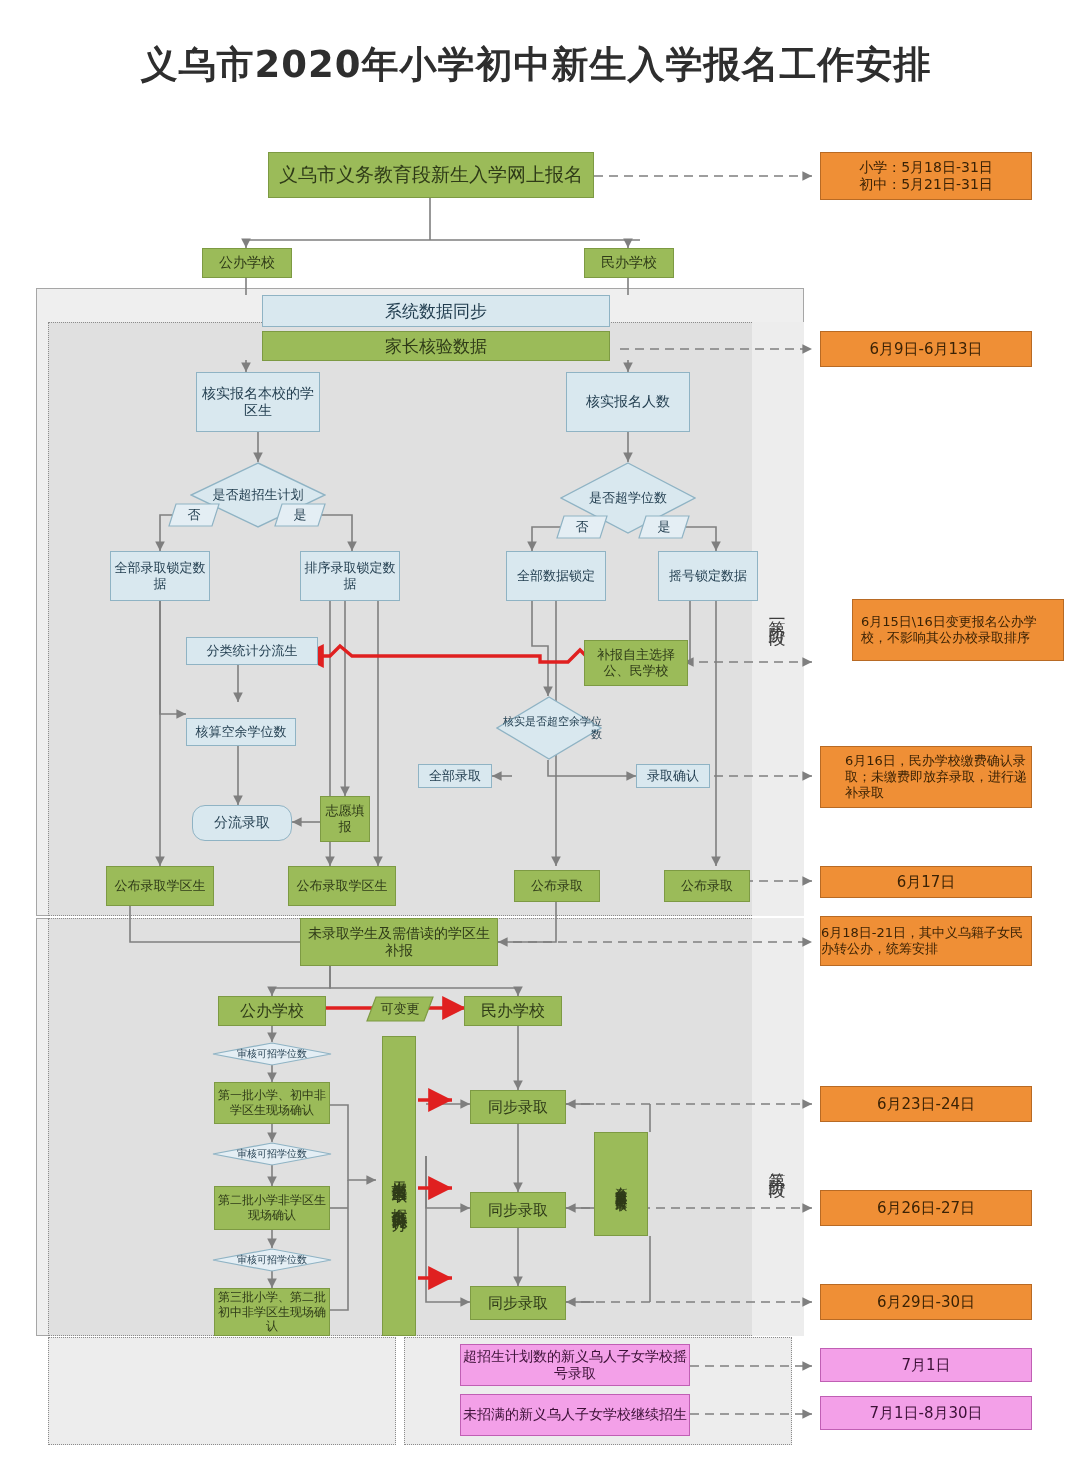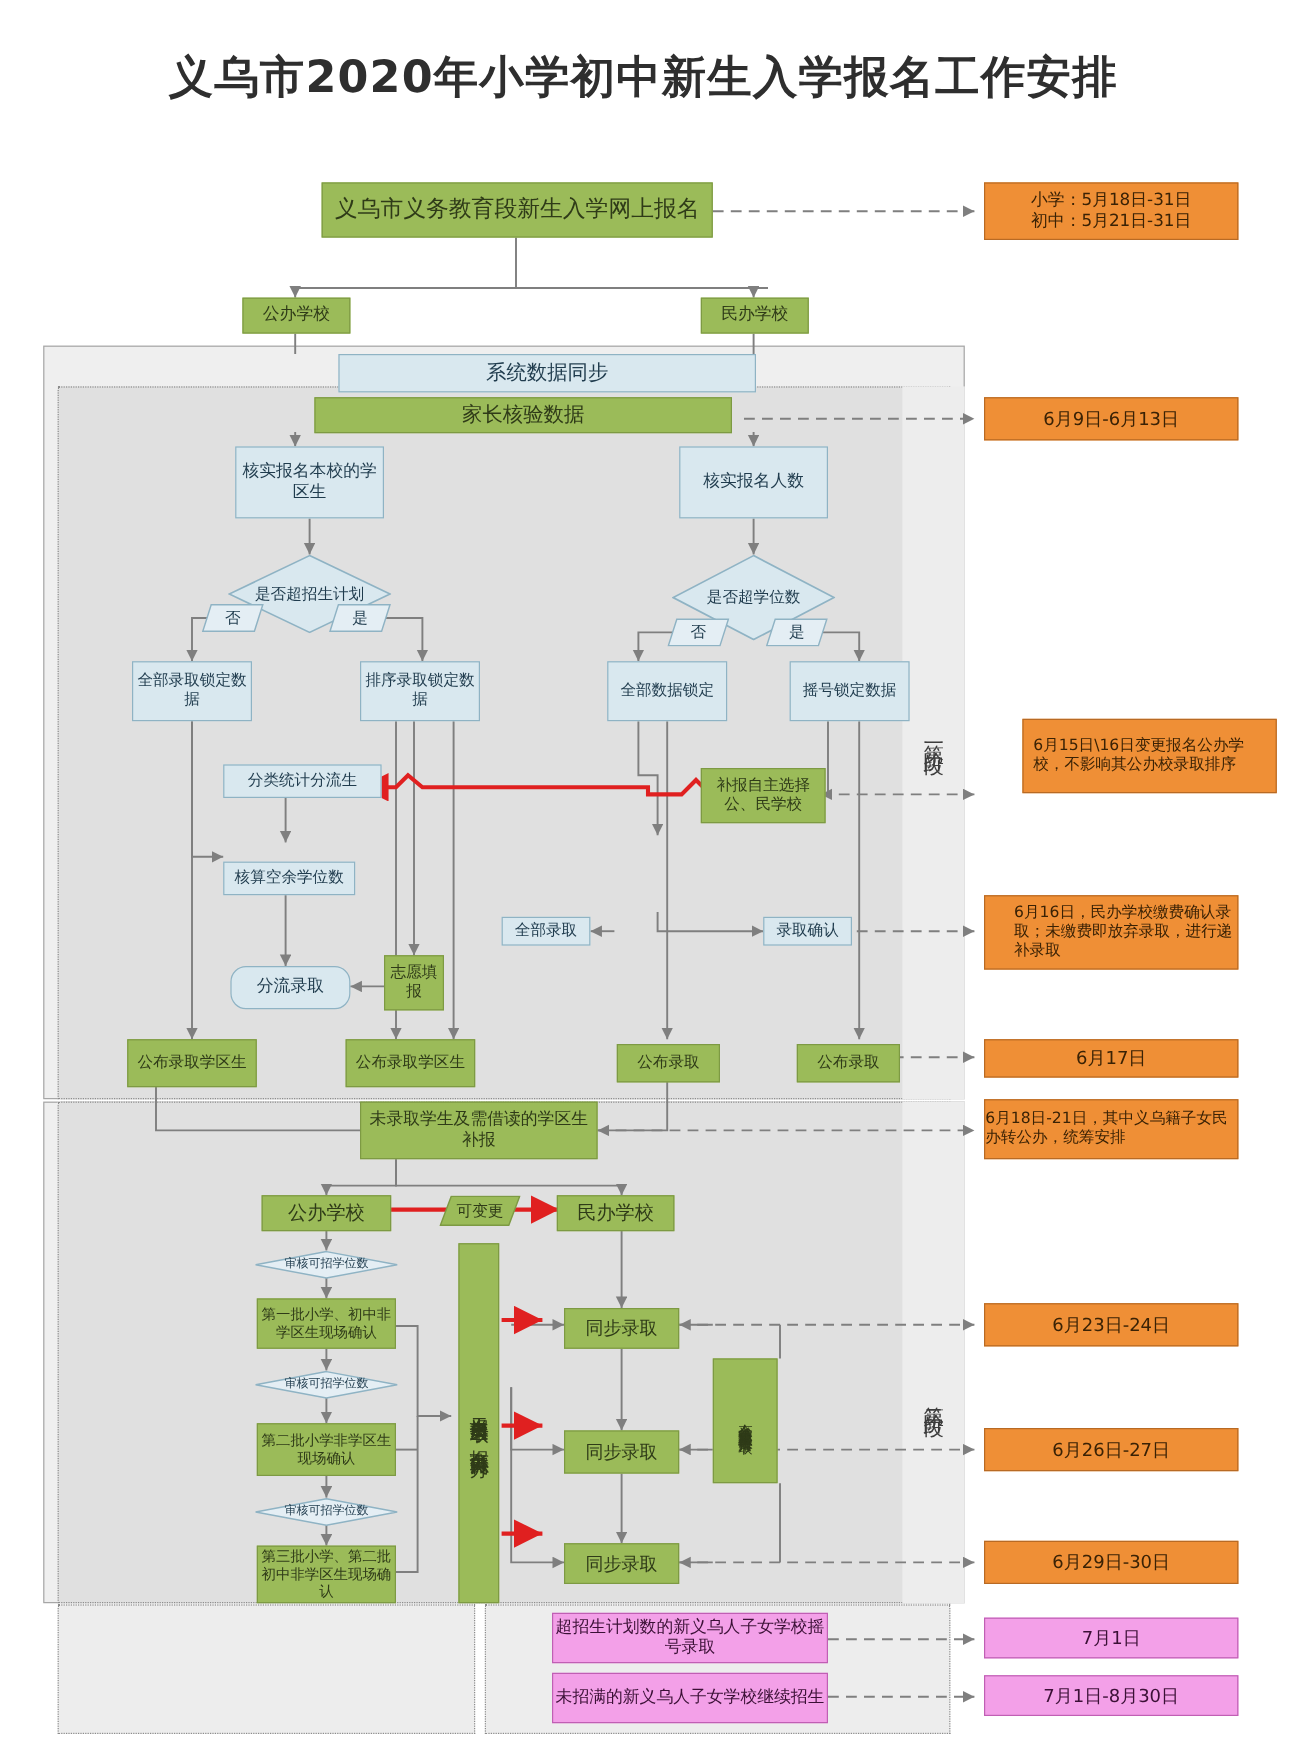--- a/index.html
+++ b/index.html
@@ -195,21 +195,21 @@
   </svg>
 
   <div class="stage-label" style="left:760px;top:548px;width:36px;height:130px;">第一阶段</div>
   <div class="stage-label" style="left:760px;top:1100px;width:36px;height:130px;">第二阶段</div>
 
   <div class="node green" style="left:268px;top:152px;width:326px;height:46px;font-size:19px;">义乌市义务教育段新生入学网上报名</div>
 
   <div class="node green" style="left:202px;top:248px;width:90px;height:30px;font-size:14px;">公办学校</div>
   <div class="node green" style="left:584px;top:248px;width:90px;height:30px;font-size:14px;">民办学校</div>
 
-  <div class="node blue" style="left:262px;top:295px;width:348px;height:32px;font-size:17px;margin-left:20px;">系统数据同步</div>
+  <div class="node blue" style="left:262px;top:295px;width:348px;height:32px;font-size:17px;">系统数据同步</div>
   <div class="node green" style="left:262px;top:331px;width:348px;height:30px;font-size:17px;">家长核验数据</div>
 
   <div class="node blue" style="left:196px;top:372px;width:124px;height:60px;font-size:14px;">核实报名本校的学区生</div>
   <div class="node blue" style="left:566px;top:372px;width:124px;height:60px;font-size:14px;">核实报名人数</div>
 
   <div class="diamond" style="left:190px;top:462px;width:136px;height:66px;">
     <svg class="dshape" viewBox="0 0 136 66" preserveAspectRatio="none">
       <polygon points="68,1 135,33 68,65 1,33" fill="#d9e8ef" stroke="#8fb3c4" stroke-width="1.4"></polygon>
     </svg>
     <div class="dtext" style="font-size:13px;white-space:pre-line;">是否超招生计划</div>
@@ -250,20 +250,26 @@
   <div class="node blue" style="left:110px;top:551px;width:100px;height:50px;font-size:13px;">全部录取锁定数据</div>
   <div class="node blue" style="left:300px;top:551px;width:100px;height:50px;font-size:13px;">排序录取锁定数据</div>
   <div class="node blue" style="left:506px;top:551px;width:100px;height:50px;font-size:13px;">全部数据锁定</div>
   <div class="node blue" style="left:658px;top:551px;width:100px;height:50px;font-size:13px;">摇号锁定数据</div>
 
   <div class="node blue" style="left:186px;top:637px;width:132px;height:28px;font-size:13px;">分类统计分流生</div>
   <div class="node blue" style="left:186px;top:702px;width:110px;height:28px;font-size:13px;margin-top:16px;">核算空余学位数</div>
 
   <div class="node green" style="left:584px;top:640px;width:104px;height:46px;font-size:13px;">补报自主选择公、民学校</div>
 
+  <div class="diamond" style="left:496px;top:696px;width:106px;height:64px;">
+    <svg class="dshape" viewBox="0 0 106 64" preserveAspectRatio="none">
+      <polygon points="53,1 105,32 53,63 1,32" fill="#d9e8ef" stroke="#8fb3c4" stroke-width="1.4"></polygon>
+    </svg>
+    <div class="dtext" style="font-size:11px;">核实是否超空余学位数</div>
+  </div>
 
   <div class="node blue" style="left:418px;top:764px;width:74px;height:24px;font-size:13px;">全部录取</div>
   <div class="node blue" style="left:636px;top:764px;width:74px;height:24px;font-size:13px;">录取确认</div>
 
   <div class="node blue" style="left:192px;top:805px;width:100px;height:36px;font-size:14px;border-radius:13px;">分流录取</div>
   <div class="node green" style="left:320px;top:796px;width:50px;height:46px;font-size:13px;">志愿填报</div>
 
   <div class="node green" style="left:106px;top:866px;width:108px;height:40px;font-size:13px;">公布录取学区生</div>
   <div class="node green" style="left:288px;top:866px;width:108px;height:40px;font-size:13px;">公布录取学区生</div>
   <div class="node green" style="left:514px;top:870px;width:86px;height:32px;font-size:13px;">公布录取</div>

